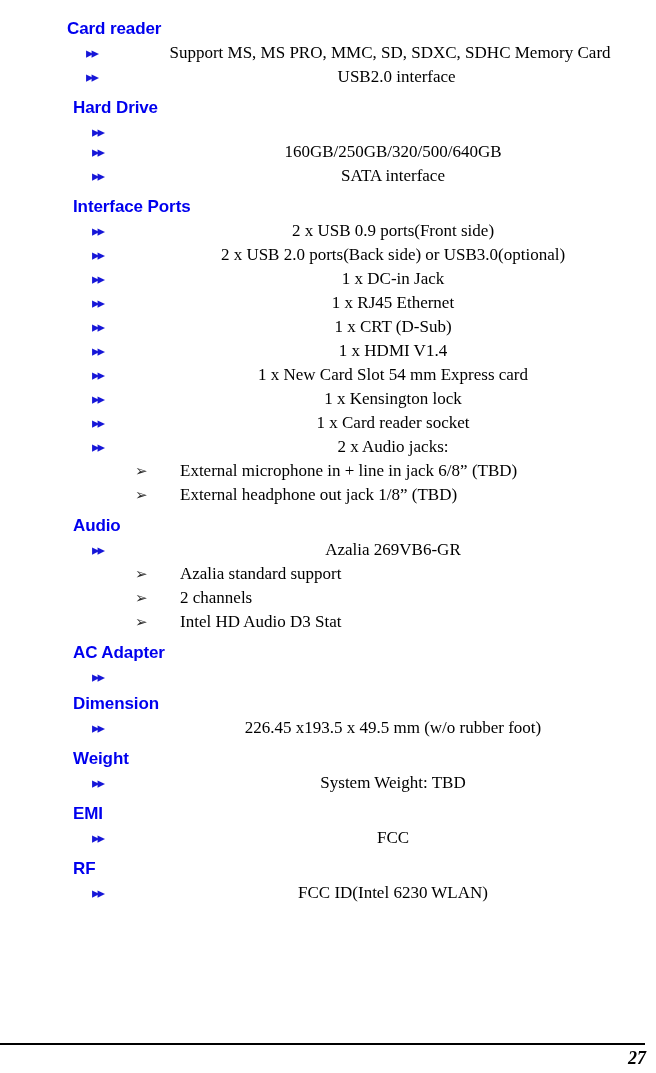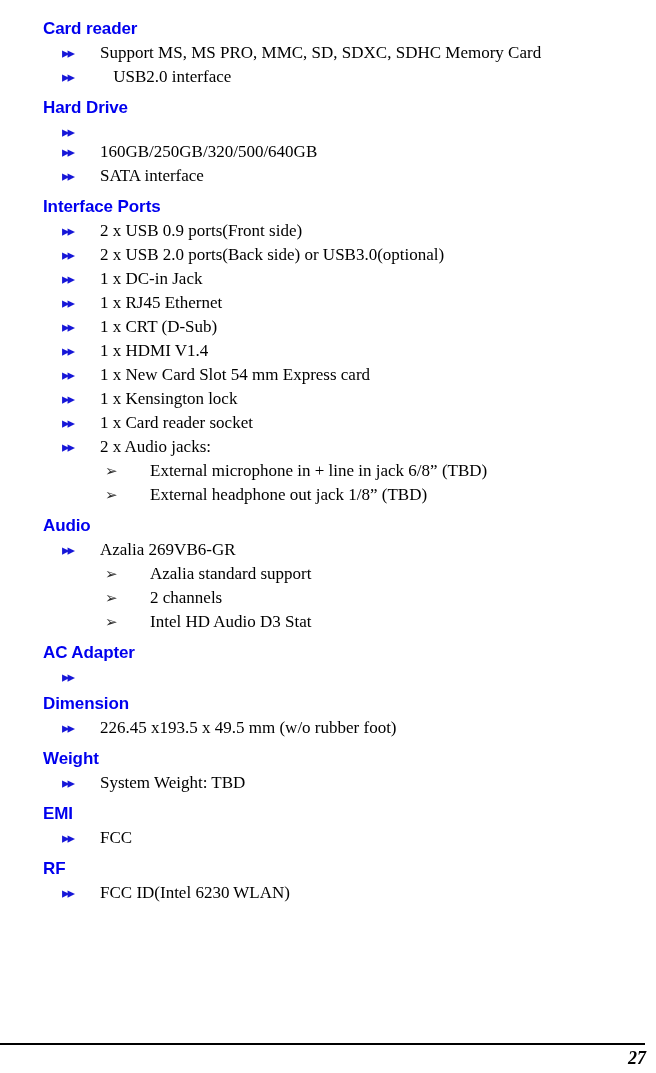--- a/index.html
+++ b/index.html
@@ -37,23 +37,25 @@
     font-weight: bold;
     font-size: 17px;
     line-height: 21px;
     color: #0000ee;
     margin: 0;
     padding: 0 0 0 43px;
     letter-spacing: -0.1px;
   }
   .section + .section {
     margin-top: 0;
+    margin-left: 6px;
   }
   .section {
     margin-bottom: 8px;
+    padding-left: 24px;
   }
 
   
   ul.lvl1 {
     list-style: none;
     margin: 2px 0 0 0;
     padding: 0;
   }
   ul.lvl1 > li.bullet-item {
     position: relative;
@@ -70,20 +72,21 @@
     width: 22px;
     color: #1616d8;
     font-size: 15px;
     line-height: 24px;
     font-family: "DejaVu Sans", sans-serif;
     letter-spacing: -2px;
   }
   li.bullet-item > .bullet-text {
     display: block;
     white-space: pre-wrap;
+    text-align: center;
   }
   li.bullet-item.indented > .bullet-text {
     padding-left: 9px;
   }
 
   
   ul.lvl2 {
     list-style: none;
     margin: 0;
     padding: 0;

